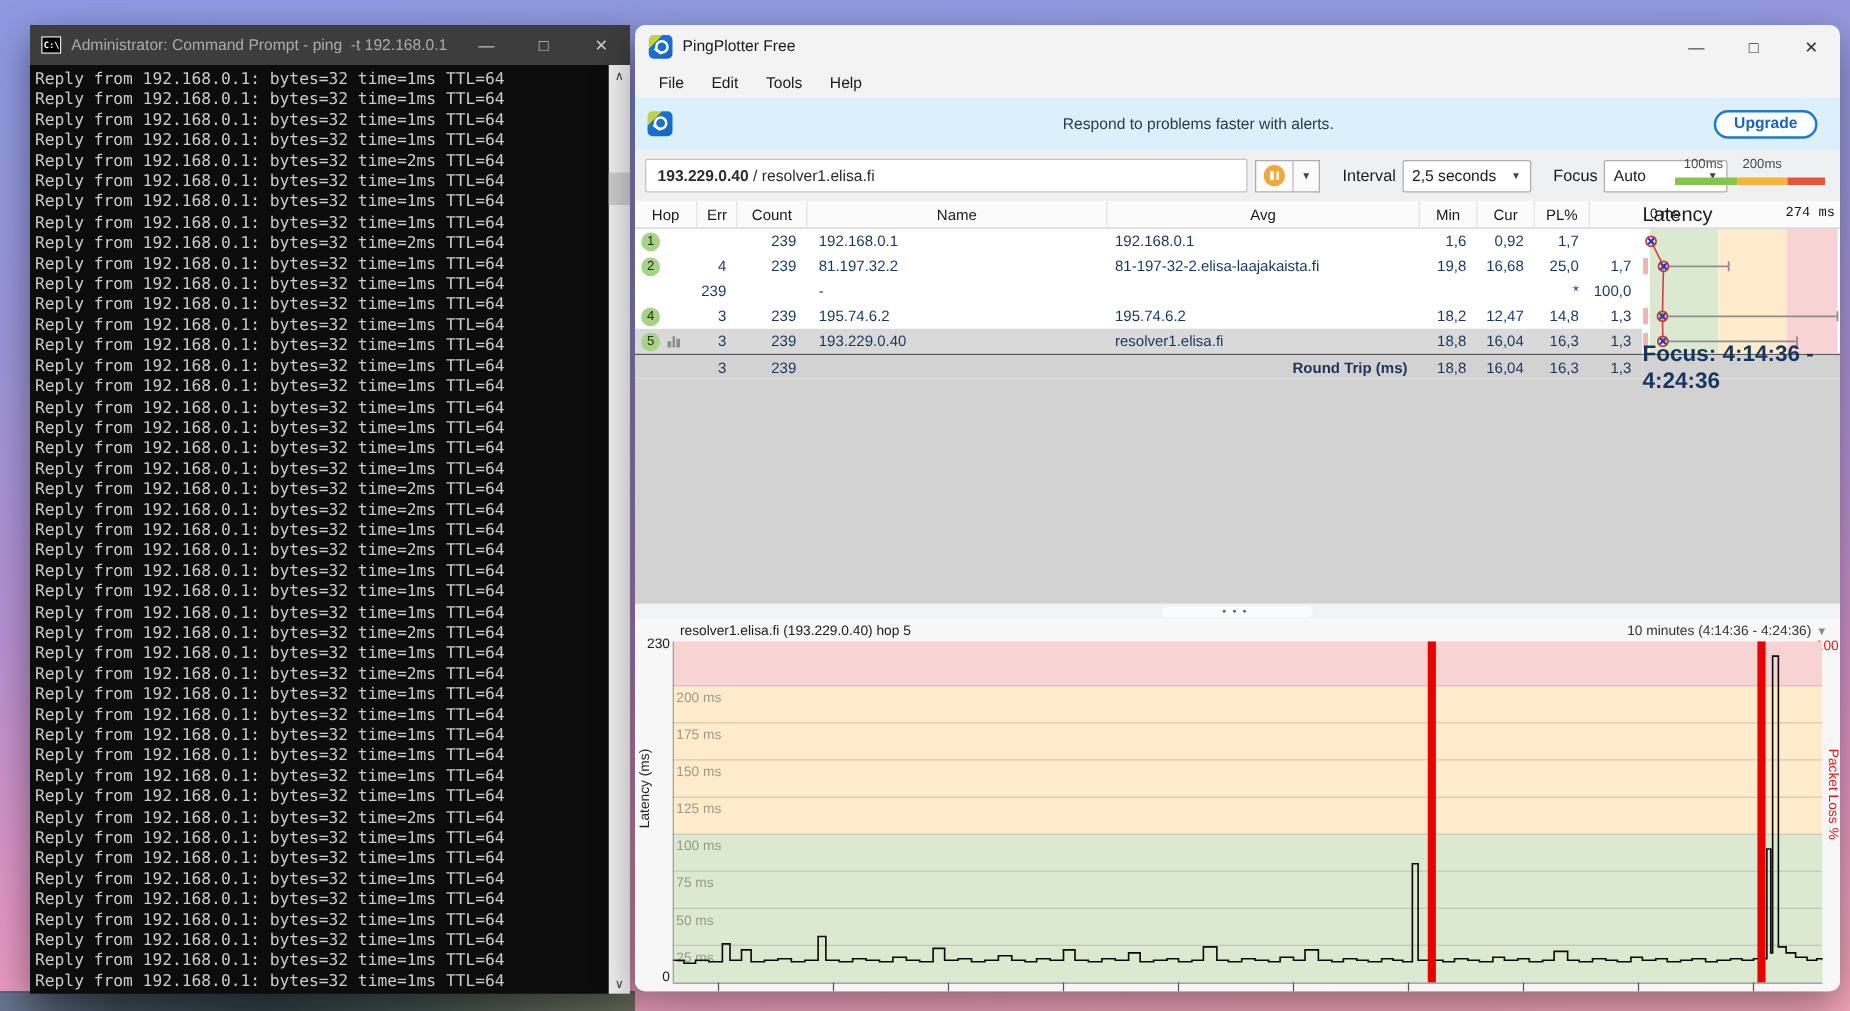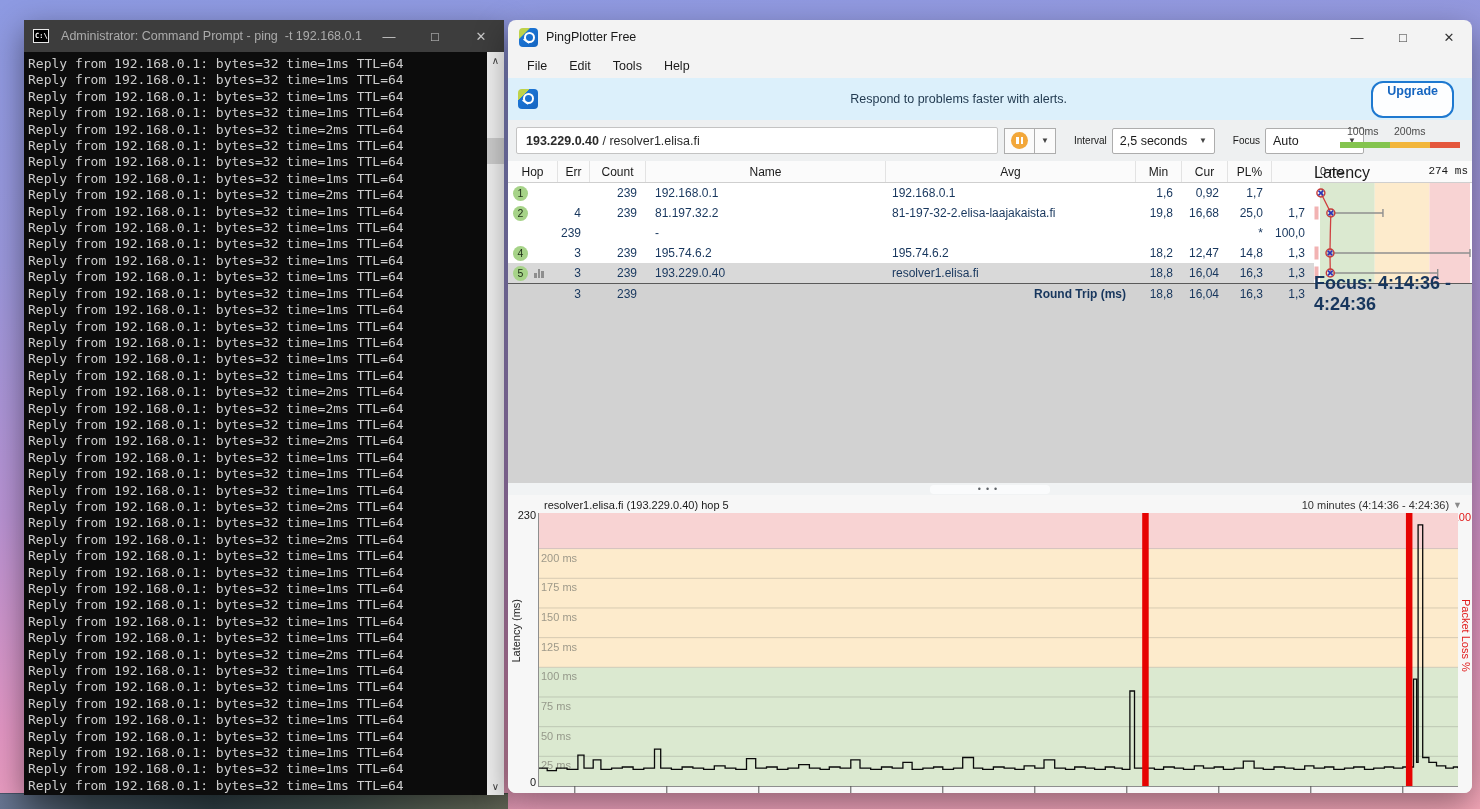--- a/index.html
+++ b/index.html
@@ -7,21 +7,21 @@
   #stage { position:relative; width:1480px; height:809px;
     background:linear-gradient(175deg,#8d9ae2 0%,#9a97db 28%,#b892d2 55%,#e296c3 78%,#f6a8b9 100%); }
   #landscape { position:absolute; left:0; top:793px; width:508px; height:16px;
     background:linear-gradient(90deg,#667490 0%,#3c4c56 18%,#2e3e44 42%,#41504c 68%,#5c6456 88%,#6b6f5e 100%);
     border-top:1px solid rgba(20,30,40,.35); }
 
   
   #cmd { position:absolute; left:24px; top:20px; width:480px; height:775px; background:#0c0c0c; box-shadow:0 10px 30px rgba(0,0,0,.45); }
   #cmd-titlebar { height:32px; background:#3d3d3d; display:flex; align-items:center; padding-left:9px; }
   #cmd-icon { width:16px; height:14px; background:#000; border:1px solid #e8e8e8; color:#fff; font:bold 7px "DejaVu Sans Mono",monospace; display:flex; align-items:center; justify-content:flex-start; padding-left:1px; margin-right:8px; }
-  #cmd-title { color:#ababab; font-size:12.5px; white-space:pre; flex:1; overflow:hidden;text-align:center; }
+  #cmd-title { color:#ababab; font-size:12.5px; white-space:pre; flex:1; overflow:hidden; }
   .cmd-btn { width:46px; height:32px; display:flex; align-items:center; justify-content:center; color:#c8c8c8; font-size:13px; }
   #cmd-body { position:absolute; left:0; top:32px; right:17px; bottom:0; overflow:hidden; padding:4px 0 0 4px; }
   .cmd-line { color:#cccccc; font:13px "DejaVu Sans Mono",monospace; line-height:16.4px; white-space:pre; }
   #cmd-scrollbar { position:absolute; right:0; top:32px; bottom:0; width:17px; background:#f0f0f0; }
   .cmd-scroll-arrow { height:17px; display:flex; align-items:center; justify-content:center; color:#404040; font-size:10px; }
   #cmd-scroll-up { position:absolute; top:0; left:0; right:0; }
   #cmd-scroll-down { position:absolute; bottom:0; left:0; right:0; }
   #cmd-scroll-thumb { position:absolute; top:86px; left:0; width:17px; height:26px; background:#cdcdcd; }
 
   
@@ -29,30 +29,30 @@
   #pp-titlebar { height:34px; display:flex; align-items:center; padding-left:11px; flex:none; }
   .pp-logo { width:19px; height:19px; border-radius:4px; background:linear-gradient(135deg,#bfd24a 0%,#bfd24a 28%,#1b74d4 30%,#1565c0 100%); position:relative; margin-right:8px; flex:none; }
   .pp-logo::after { content:""; position:absolute; left:5px; top:4px; width:7px; height:7px; border:2px solid #fff; border-radius:50%; }
   .pp-logo::before { content:""; position:absolute; left:4px; top:12px; width:7px; height:2px; background:#fff; transform:rotate(35deg); }
   #pp-title { font-size:12.5px; color:#1a1a1a; flex:1; }
   .pp-winbtn { width:46px; height:34px; display:flex; align-items:center; justify-content:center; color:#333; font-size:13px; }
   #pp-menubar { height:24px; display:flex; align-items:center; padding-left:8px; flex:none; }
   .pp-menu-item { font-size:12.5px; color:#1a1a1a; padding:3px 11px; }
   #pp-alertbar { height:42px; background:#dcf0fb; display:flex; align-items:center; padding:0 10px; flex:none; }
   #pp-alert-text { flex:1; text-align:center; font-size:12.5px; color:#243c52; }
-  #pp-upgrade { border:2px solid #1e79d0; border-radius:12px; background:#fdfeff; color:#1565c0; font-weight:bold; font-size:12.5px; padding:1px 14px 18px; margin-right:8px; }
+  #pp-upgrade { border:2px solid #1e79d0; border-radius:12px; background:#fdfeff; color:#1565c0; font-weight:bold; font-size:12.5px; padding:1px 14px 4px; margin-right:8px; }
   #pp-targetbar { height:41px; background:#eef0f1; display:flex; align-items:center; padding:0 8px; flex:none; position:relative; }
   #pp-target-input { width:482px; height:27px; background:#fff; border:1px solid #c3c3c3; border-radius:2px; display:flex; align-items:center; padding:0 9px; font-size:12.5px; color:#2b2b2b; }
   #pp-target-ip { font-weight:bold; }
   #pp-pause-group { display:flex; margin-left:6px; }
   #pp-pause-btn { width:31px; height:26px; background:#fbfbfb; border:1px solid #adadad; display:flex; align-items:center; justify-content:center; }
   .pause-circle { width:17px; height:17px; border-radius:50%; background:#f2a73a; display:flex; align-items:center; justify-content:center; gap:2px; }
   .pause-circle i { display:block; width:2.5px; height:7px; background:#fff; }
   #pp-pause-drop { width:21px; height:26px; background:#fbfbfb; border:1px solid #adadad; border-left:none; display:flex; align-items:center; justify-content:center; font-size:8px; color:#444; }
-  .pp-ctl-label { font-size:10px; color:#1a1a1a; margin:0 5px 0 18px; }
+  .pp-ctl-label { font-size:13px; color:#1a1a1a; margin:0 5px 0 18px; }
   .pp-select { height:26px; background:#fff; border:1px solid #adadad; border-radius:2px; display:flex; align-items:center; justify-content:space-between; padding:0 7px; font-size:12.5px; color:#1a1a1a; }
   #pp-interval-select { width:103px; }
   #pp-focus-select { width:99px; }
   .sel-arrow { font-size:8px; color:#444; margin-left:6px; }
   #pp-scale-legend { position:absolute; right:12px; top:5px; width:120px; height:32px; }
   .legend-lbl { position:absolute; top:0; font-size:10.5px; color:#4a4a4a; }
   #legend-bar { position:absolute; left:0; top:17px; width:120px; height:6px; display:flex; }
   #legend-bar .seg-g { width:50px; background:#84c44f; }
   #legend-bar .seg-y { width:40px; background:#f2b63c; }
   #legend-bar .seg-r { width:30px; background:#e4573d; }

